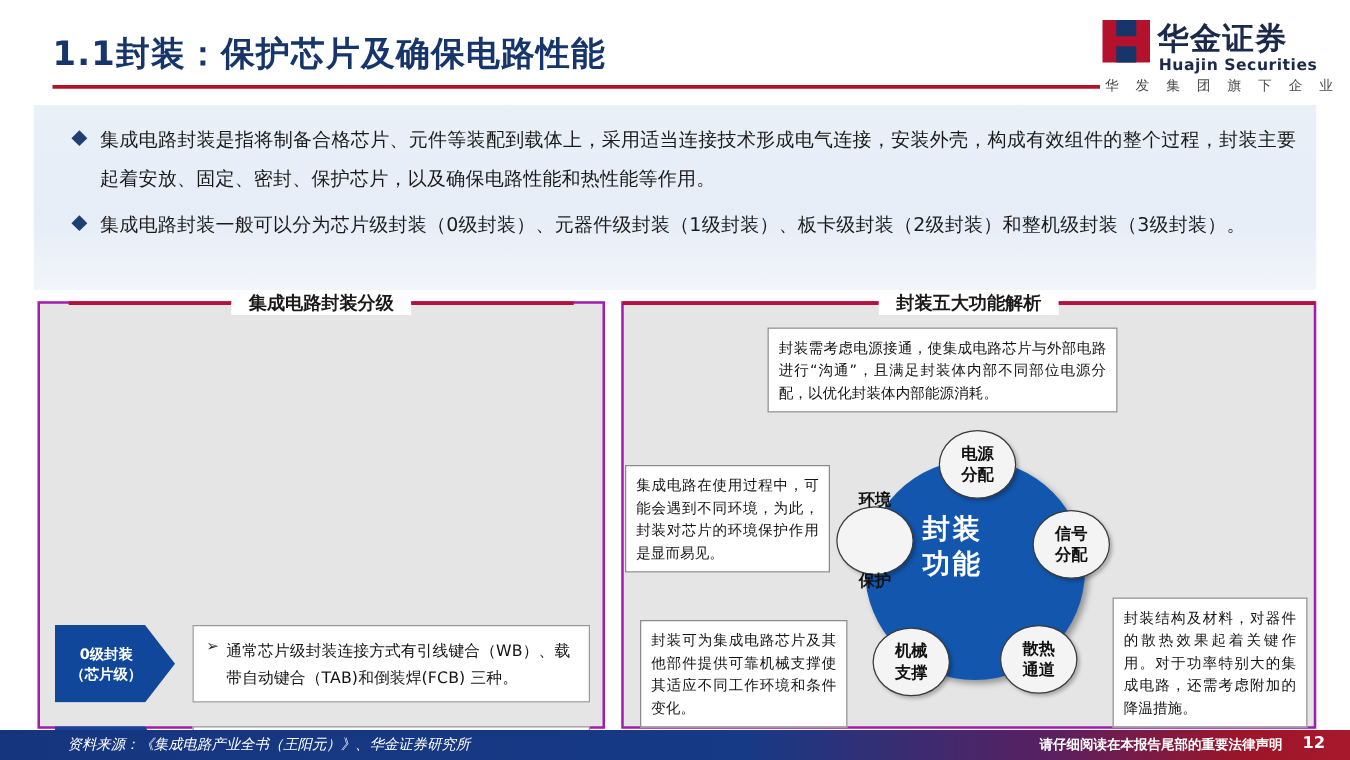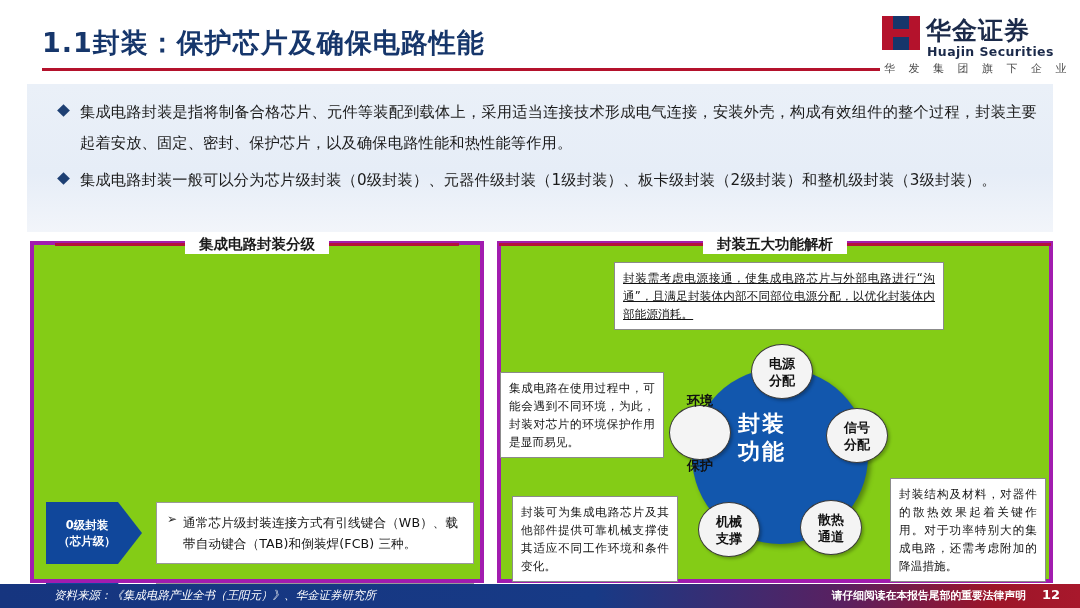--- a/index.html
+++ b/index.html
@@ -59,21 +59,21 @@
   .dia {
     flex: 0 0 auto; width: 9px; height: 9px; background: #1d3f73;
     transform: rotate(45deg); margin: 9px 12px 0 16px;
   }
   .bullet-text {
     font-size: 15.2px; line-height: 31px; color: #1a1a1a; letter-spacing: 0.2px;
     text-align: justify;
   }
 
   
-  .panel { position: absolute; border: 4px solid #a21caf; background: #84cc16; }
+  .panel { position: absolute; border: 2px solid #a21caf; background: #e5e5e5; }
   .panel-left  { left: 30px;  top: 241px; width: 454px; height: 342px; }
   .panel-right { left: 497px; top: 241px; width: 556px; height: 342px; }
   .panel-head {
     position: absolute; top: -10px; left: 0; width: 100%;
     display: flex; align-items: center; justify-content: center;
   }
   .panel-head .seg { height: 3px; background: #b4123a; flex: 1 1 auto; }
   .panel-head .seg.l { margin-left: -2px; }
   .panel-head .seg.r { margin-right: -2px; }
   .panel-head .cap {
@@ -104,21 +104,21 @@
 
   .row0 { top: 257px; height: 62px; }
   .row1 { top: 338px; height: 78px; }
 
   
   .callout {
     position: absolute; border: 1px solid #8b8b8b; background: #fff;
     font-size: 11.6px; line-height: 18px; color: #141414;
     padding: 6px 8px; letter-spacing: 0.1px; text-align: justify;
   }
-  .c-power  { left: 614px; top: 262px; width: 330px; text-decoration: underline; }
+  .c-power  { left: 614px; top: 262px; width: 280px; }
   .c-signal { left: 896px; top: 355px; width: 150px; }
   .c-env    { left: 500px; top: 372px; width: 164px; }
   .c-mech   { left: 512px; top: 496px; width: 166px; }
   .c-heat   { left: 890px; top: 478px; width: 156px; }
 
   
   .wheel { position: absolute; left: 674px; top: 350px; width: 212px; height: 212px; }
   .wheel-core {
     position: absolute; left: 18px; top: 18px; width: 176px; height: 176px;
     border-radius: 50%; background: #1257ad;

